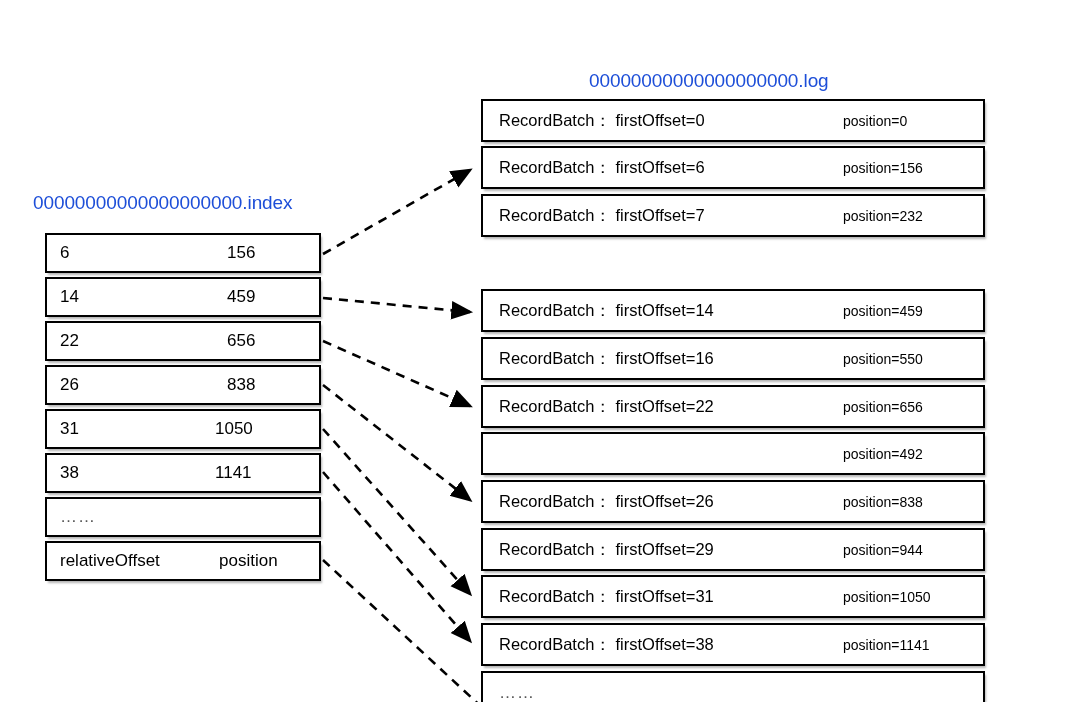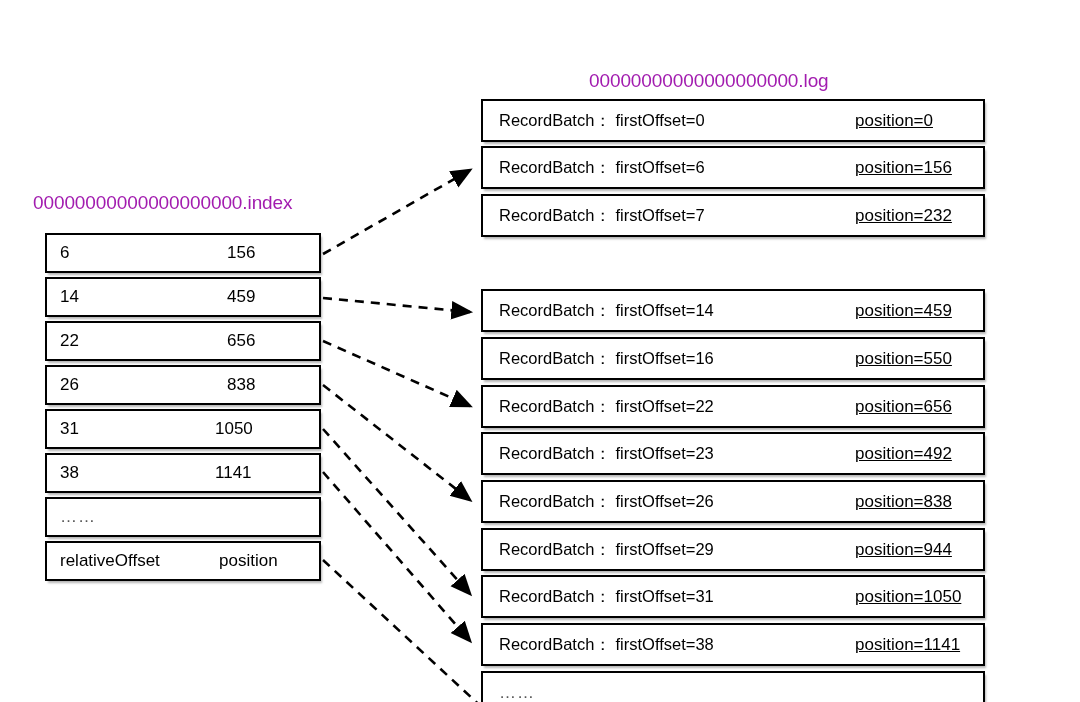--- a/index.html
+++ b/index.html
@@ -31,21 +31,21 @@
     height: 702px;
     pointer-events: none;
   }
 
   
   .file-title {
     position: absolute;
     font-size: 19px;
     letter-spacing: -0.1px;
     white-space: nowrap;
-    color: #a21caf;
+    color: #1d4ed8;
   }
   #index-title {
     left: 33px;
     top: 192px;
   }
   #log-title {
     left: 589px;
     top: 70px;
   }
 
@@ -113,24 +113,23 @@
     height: 43px;
   }
   .log-label {
     position: absolute;
     left: 16px;
     font-size: 16.5px;
     white-space: nowrap;
   }
   .log-position {
     position: absolute;
-    left: 372px;
-    font-size: 17px;
-    white-space: nowrap;
-    text-decoration: underline;
+    left: 360px;
+    font-size: 14px;
+    white-space: nowrap;
   }
   .log-ellipsis {
     position: absolute;
     left: 16px;
     font-size: 17px;
     letter-spacing: 1px;
     color: #555;
   }
 </style>
 </head>
@@ -229,21 +228,20 @@
       <span class="log-label">RecordBatch： firstOffset=16</span>
       <span class="log-position">position=550</span>
     </div>
 
     <div class="row" style="top:286px">
       <span class="log-label">RecordBatch： firstOffset=22</span>
       <span class="log-position">position=656</span>
     </div>
 
     <div class="row" style="top:333px">
-      <span class="log-label">RecordBatch： firstOffset=23</span>
       <span class="log-position">position=492</span>
     </div>
 
     <div class="row" style="top:381px">
       <span class="log-label">RecordBatch： firstOffset=26</span>
       <span class="log-position">position=838</span>
     </div>
 
     <div class="row" style="top:429px">
       <span class="log-label">RecordBatch： firstOffset=29</span>

